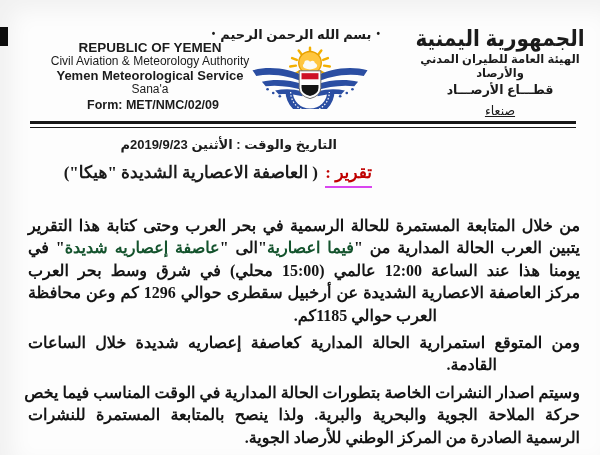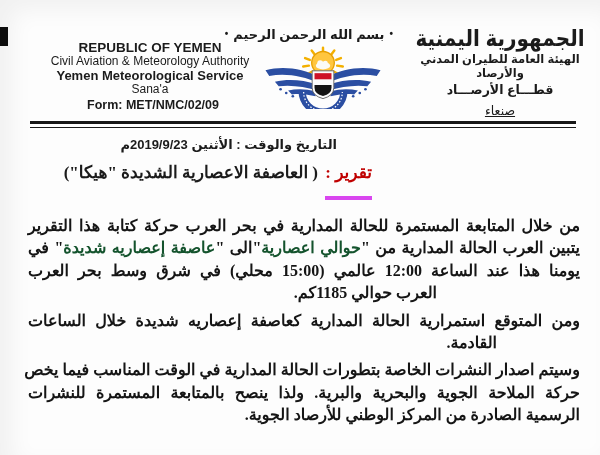--- a/index.html
+++ b/index.html
@@ -11,39 +11,39 @@
   }
   .corner-mark{position:absolute;left:0;top:27px;width:8px;height:19px;background:#0d0d0d;}
   
   .en-block{position:absolute;left:18px;top:40px;width:264px;text-align:center;line-height:1.12;}
   .en-country{font-size:13.5px;font-weight:bold;}
   .en-authority{font-size:12px;}
   .en-service{font-size:13px;font-weight:bold;}
   .en-city{font-size:12px;}
   .en-form{font-size:12.5px;font-weight:bold;text-align:center;padding-left:6px;margin-top:1px;}
   
-  .center-block{position:absolute;left:248px;top:27px;width:150px;text-align:center;}
+  .center-block{position:absolute;left:235px;top:27px;width:150px;text-align:center;}
   .bismillah{font-size:13px;font-weight:bold;white-space:nowrap;direction:rtl;}
   .bullet{font-size:10px;vertical-align:2px;padding:0 5px;}
   .emblem{display:block;margin:1px auto 0;}
   
   .ar-block{position:absolute;left:415px;top:26px;width:170px;text-align:center;direction:rtl;line-height:1.2;}
   .ar-country{font-size:20px;font-weight:bold;transform:scaleY(1.12);margin-bottom:3px;}
   .ar-authority{font-size:11.5px;font-weight:bold;}
   .ar-sector{font-size:12.5px;font-weight:bold;margin-top:2px;}
   .ar-city{font-size:12.5px;font-weight:normal;text-decoration:underline;margin-top:6px;}
   
   .double-rule{position:absolute;left:30px;top:121px;width:546px;height:3px;
     border-top:3.5px solid #171717;border-bottom:1.5px solid #171717;}
   
   .date-line{position:absolute;top:137px;right:263px;direction:rtl;white-space:nowrap;
     font-size:13px;font-weight:bold;}
   .title-line{position:absolute;top:162px;right:228px;direction:rtl;white-space:nowrap;
     font-size:17px;font-weight:bold;font-family:"Liberation Serif","DejaVu Serif",serif;}
-  .title-label{color:#C00000;border-bottom:4px solid #d946ef;padding-bottom:14px;margin-left:3px;}
+  .title-label{color:#C00000;border-bottom:2px solid #d946ef;padding-bottom:4px;margin-left:3px;}
   
   .report-body{position:absolute;left:28px;top:215px;width:552px;direction:rtl;
     font-family:"Liberation Serif","DejaVu Serif",serif;
     font-size:16px;font-weight:bold;color:#151515;}
   .para{margin-bottom:5px;}
   .line{line-height:22.4px;white-space:nowrap;text-align:justify;text-align-last:justify;}
   .line.short{text-align-last:right;}
   .red{color:#14532d;}
 </style>
 </head>
@@ -124,23 +124,24 @@
 
   <div class="date-line">التاريخ والوقت : الأثنين 2019/9/23م</div>
 
   <div class="title-line">
     <span class="title-label">تقرير :</span>
     <span>( العاصفة الاعصارية الشديدة "هيكا")</span>
   </div>
 
   <div class="report-body">
       <div class="para">
-        <div class="line"><span>من خلال المتابعة المستمرة للحالة المدارية في بحر العرب حركة كتابة هذا التقرير</span></div>
-        <div class="line"><span>يتبين العرب الحالة المدارية من "</span><span class="red">حوالي اعصارية</span><span>"الى "</span><span class="red">عاصفة إعصاريه شديدة</span><span>" في</span></div>
+        <div class="line"><span>من خلال المتابعة المستمرة للحالة الرسمية في بحر العرب وحتى كتابة هذا التقرير</span></div>
+        <div class="line"><span>يتبين العرب الحالة المدارية من "</span><span class="red">فيما اعصارية</span><span>"الى "</span><span class="red">عاصفة إعصاريه شديدة</span><span>" في</span></div>
         <div class="line"><span>يومنا هذا عند الساعة 12:00 عالمي (15:00 محلي) في شرق وسط بحر العرب</span></div>
+        <div class="line"><span>مركز العاصفة الاعصارية الشديدة عن أرخبيل سقطرى حوالي 1296 كم وعن محافظة</span></div>
         <div class="line short" style="padding-right: 143px;"><span>العرب حوالي 1185كم.</span></div>
       </div>
       <div class="para">
         <div class="line"><span>ومن المتوقع استمرارية الحالة المدارية كعاصفة إعصاريه شديدة خلال الساعات</span></div>
         <div class="line short" style="padding-right: 83px;"><span>القادمة.</span></div>
       </div>
       <div class="para">
         <div class="line"><span>وسيتم اصدار النشرات الخاصة بتطورات الحالة المدارية في الوقت المناسب فيما يخص</span></div>
         <div class="line"><span>حركة الملاحة الجوية والبحرية والبرية. ولذا ينصح  بالمتابعة المستمرة للنشرات</span></div>
         <div class="line short"><span>الرسمية الصادرة من المركز الوطني للأرصاد الجوية.</span></div>

